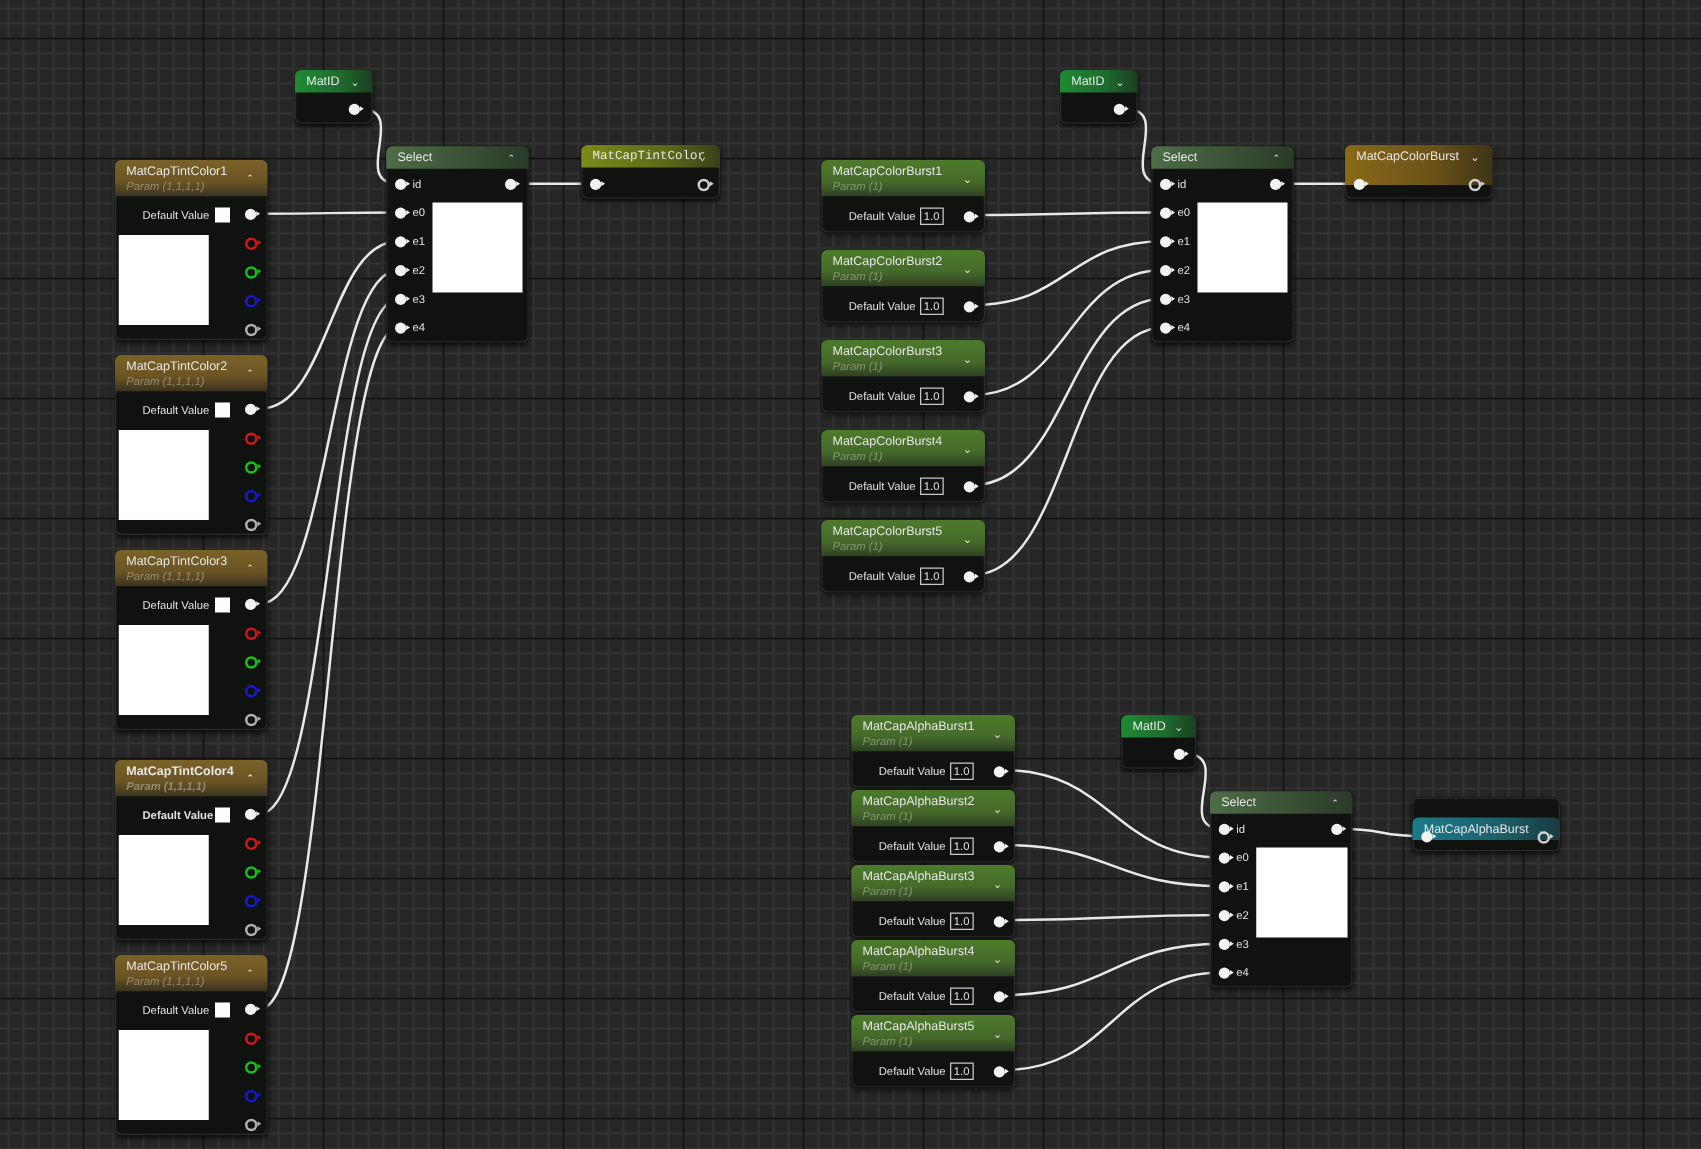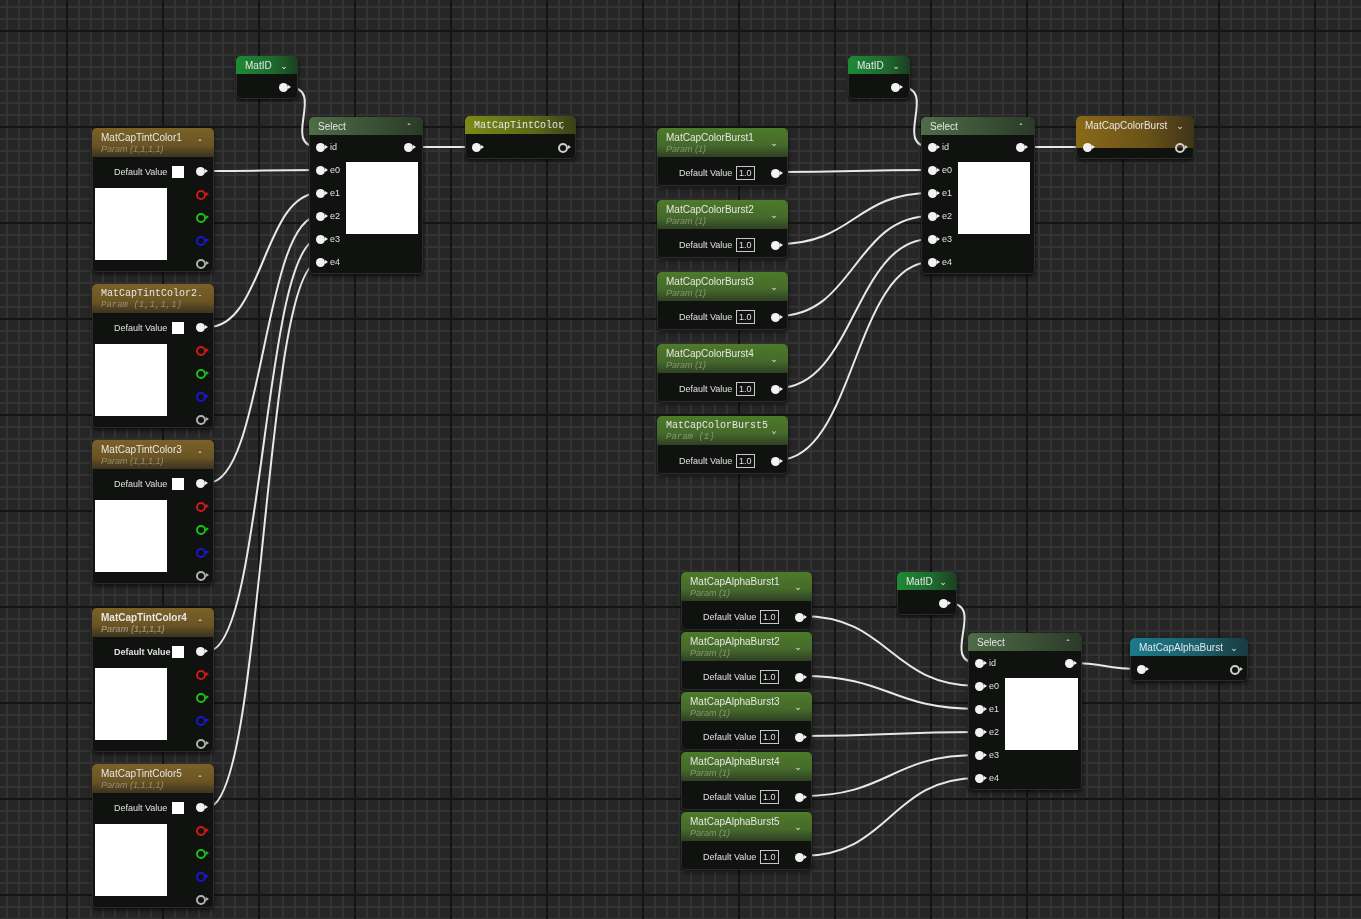--- a/index.html
+++ b/index.html
@@ -31,21 +31,21 @@
   .chev {
     position:absolute; right:8px; top:4px; width:12px; height:12px;
     font-size:9px; color:#e8e8e8; text-align:center; line-height:12px;
   }
   .h-param-gold { background:linear-gradient(180deg,#7a6227 0%, #6a5424 60%, #3a3320 100%); }
   .h-param-green { background:linear-gradient(180deg,#4d7b2a 0%, #45692a 60%, #2e4024 100%); }
   .h-select { background:linear-gradient(90deg,#4d6d47 0%, #3d5437 50%, #2a3a28 100%); }
   .h-matid { background:linear-gradient(90deg,#1e8a34 0%, #1e6a2e 60%, #1c3e22 100%); }
   .h-out-olive { background:linear-gradient(90deg,#7b8a18 0%, #5d6a18 60%, #3a4018 100%); }
   .h-out-gold { background:linear-gradient(90deg,#8a6a18 0%, #6a5218 60%, #3e3418 100%); }
-  .h-out-teal { background:linear-gradient(90deg,#1c7a8a 0%, #1c5e6a 60%, #1a3a40 100%); }
+  .h-out-teal { background:linear-gradient(90deg,#1c7a8a 0%, #1c5e6a 60%, #1a3a40 100%);margin-top:16px; }
 
   .pin {
     position:absolute; width:9px; height:9px; border-radius:50%; background:#f2f2f2;
   }
   .pin::after {
     content:""; position:absolute; right:-3px; top:2px; border-left:3px solid #f2f2f2;
     border-top:2.5px solid transparent; border-bottom:2.5px solid transparent;
   }
   .pin.hollow { background:transparent; border:2px solid #cfcfcf; width:6px; height:6px; }
   .pin.hollow::after { border-left-color:#cfcfcf; right:-5px; top:0px; }
@@ -136,21 +136,21 @@
       <span class="lbl" style="left: 22px; top: 39px;">Default Value</span>
       <div class="swatch" style="left: 80px; top: 38px; width: 12px; height: 12px; background: rgb(255, 255, 255);"></div>
       <span class="pin" style="left: 104px; top: 39px;"></span>
       <span class="pin hollow red" style="left: 104px; top: 62px;"></span>
       <span class="pin hollow grn" style="left: 104px; top: 85px;"></span>
       <span class="pin hollow blu" style="left: 104px; top: 108px;"></span>
       <span class="pin hollow gry" style="left: 104px; top: 131px;"></span>
       <div class="swatch" style="left: 3px; top: 60px; width: 72px; height: 72px;"></div>
     </div>
     <div class="node" style="left: 92px; top: 284px; width: 122px; height: 144px;">
-      <div class="node-header h-param-gold" style="height: 29px; font-family: Liberation Mono, monospace;">
+      <div class="node-header h-param-gold" style="height: 29px;">
         <span class="node-title">MatCapTintColor2</span>
         <span class="node-sub">Param (1,1,1,1)</span>
         <span class="chev" style="top: 9px;">ˆ</span>
       </div>
       <span class="lbl" style="left: 22px; top: 39px;">Default Value</span>
       <div class="swatch" style="left: 80px; top: 38px; width: 12px; height: 12px; background: rgb(255, 255, 255);"></div>
       <span class="pin" style="left: 104px; top: 39px;"></span>
       <span class="pin hollow red" style="left: 104px; top: 62px;"></span>
       <span class="pin hollow grn" style="left: 104px; top: 85px;"></span>
       <span class="pin hollow blu" style="left: 104px; top: 108px;"></span>
@@ -277,21 +277,21 @@
       <div class="node-header h-param-green" style="height: 29px;">
         <span class="node-title">MatCapColorBurst4</span>
         <span class="node-sub">Param (1)</span>
         <span class="chev" style="top: 9px;">⌄</span>
       </div>
       <span class="lbl" style="left: 22px; top: 40px;">Default Value</span>
       <span class="valbox" style="left: 79px; top: 38px;">1.0</span>
       <span class="pin" style="left: 114px; top: 41px;"></span>
     </div>
     <div class="node" style="left: 657px; top: 416px; width: 131px; height: 58px;">
-      <div class="node-header h-param-green" style="height: 29px; font-family: Liberation Mono, monospace;">
+      <div class="node-header h-param-green" style="height: 29px;">
         <span class="node-title">MatCapColorBurst5</span>
         <span class="node-sub">Param (1)</span>
         <span class="chev" style="top: 9px;">⌄</span>
       </div>
       <span class="lbl" style="left: 22px; top: 40px;">Default Value</span>
       <span class="valbox" style="left: 79px; top: 38px;">1.0</span>
       <span class="pin" style="left: 114px; top: 41px;"></span>
     </div>
   </div>
 

